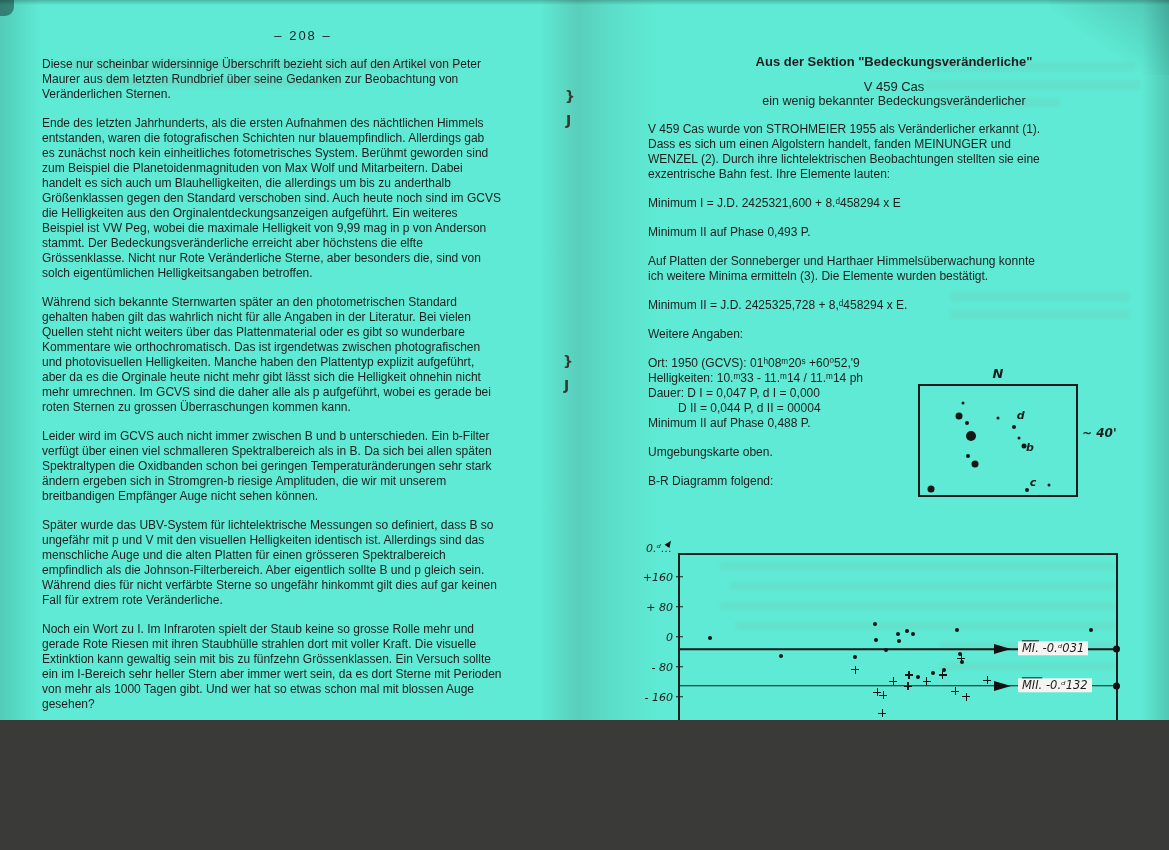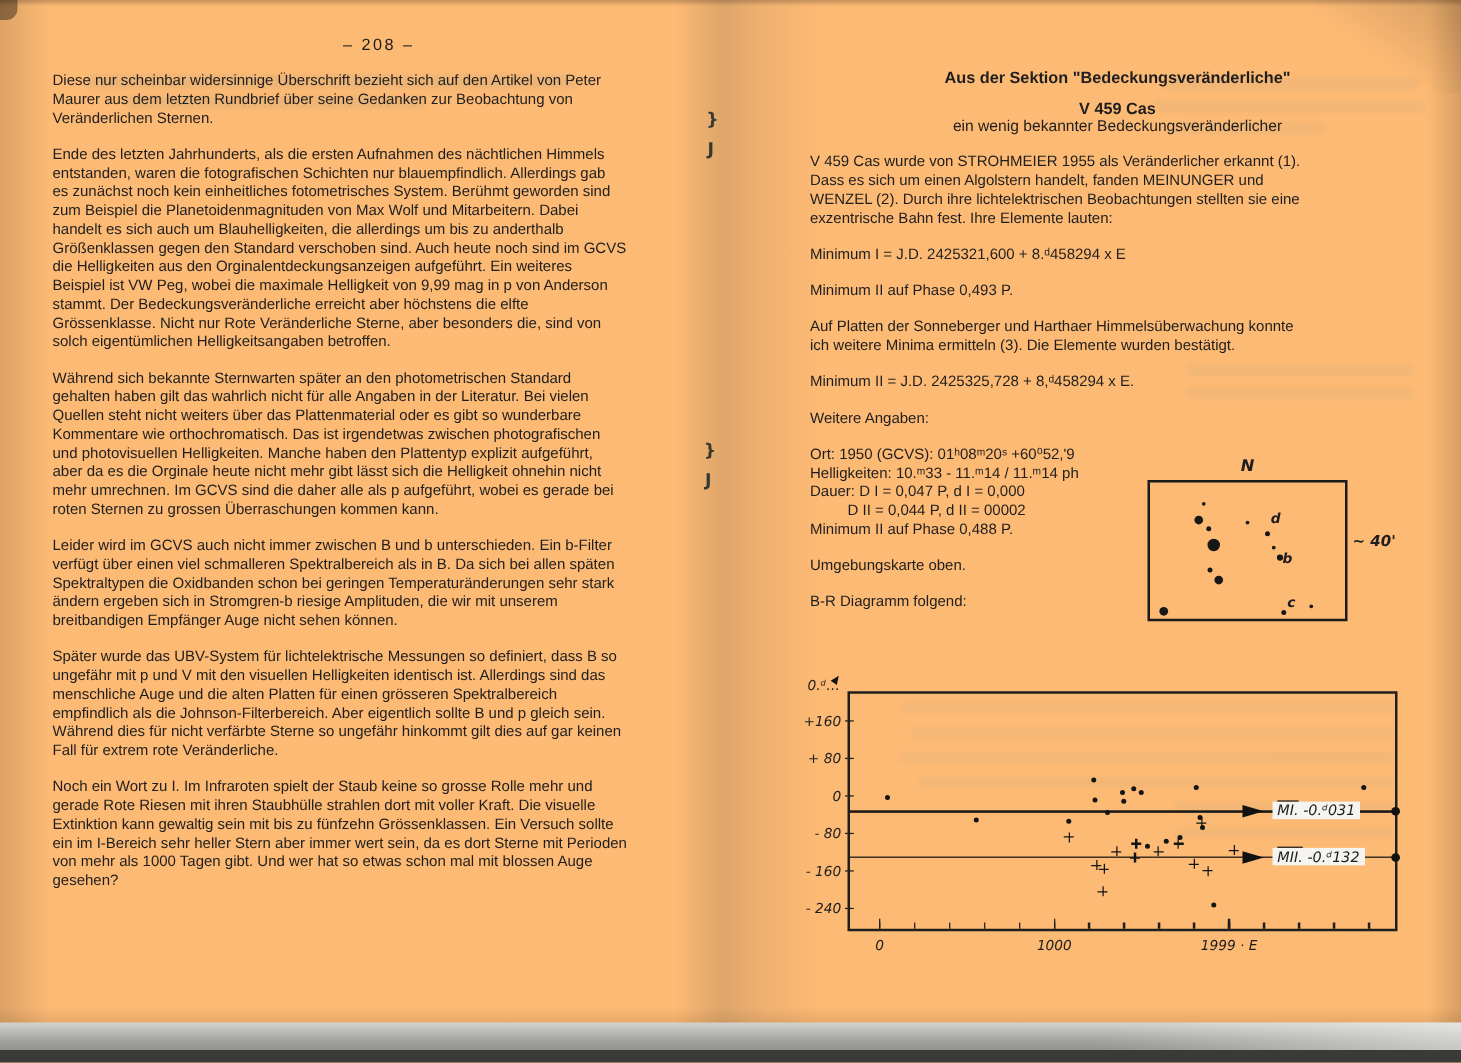--- a/index.html
+++ b/index.html
@@ -1,25 +1,25 @@
 <!DOCTYPE html>
 <html><head>
 <meta charset="utf-8">
 <style>
   html,body{margin:0;padding:0;background:#3a3a38;}
-  .scan{position:relative;width:1169px;height:840px;overflow:hidden;
-        background:#fdba74;font-family:"Liberation Sans","DejaVu Sans",sans-serif;color:#1e1e1e;}
+  .scan{position:relative;width:1169px;height:720px;overflow:hidden;
+        background:#5eead4;font-family:"Liberation Sans","DejaVu Sans",sans-serif;color:#1e1e1e;}
   
   .col{position:absolute;z-index:2;}
   .col-left{left:42px;top:28px;width:522px;}
   .col-right{left:648px;top:40px;width:492px;}
   .pnum{text-align:center;font-size:13px;letter-spacing:2px;margin:0;}
   .ltitle{text-align:center;font-size:13.5px;font-weight:400;margin:22px 0 0;}
   .stitle{text-align:center;font-size:13px;font-weight:700;margin:14px 0 0;}
-  .sname{text-align:center;font-size:13px;font-weight:700;margin:10px 0 0;}
+  .sname{text-align:center;font-size:13px;font-weight:400;margin:10px 0 0;}
   .ssub{text-align:center;font-size:12.5px;margin:0;}
   .para{margin:14px 0 0;font-size:12px;line-height:15px;white-space:pre-line;}
   .line{margin:14px 0 0;font-size:12px;line-height:15px;}
   .line0{margin:0;font-size:12px;line-height:15px;}
   .indent{padding-left:30px;}
   .sig{margin-top:2px;font-size:12px;text-align:right;padding-right:40px;}
   
   .finder{position:absolute;left:918px;top:368px;width:160px;height:134px;z-index:3;}
   .finder-n{position:absolute;left:0;right:0;top:-2px;text-align:center;font-size:13px;
             font-style:italic;font-weight:700;font-family:"DejaVu Sans",sans-serif;}
@@ -142,21 +142,21 @@
 exzentrische Bahn fest. Ihre Elemente lauten:</p>
     <div class="line">Minimum I = J.D. 2425321,600 + 8.ᵈ458294 x E</div>
     <div class="line">Minimum II auf Phase 0,493 P.</div>
     <p class="para">Auf Platten der Sonneberger und Harthaer Himmelsüberwachung konnte
 ich weitere Minima ermitteln (3). Die Elemente wurden bestätigt.</p>
     <div class="line">Minimum II = J.D. 2425325,728 + 8,ᵈ458294 x E.</div>
     <div class="line">Weitere Angaben:</div>
     <div class="line">Ort: 1950 (GCVS): 01ʰ08ᵐ20ˢ   +60⁰52,'9</div>
     <div class="line0">Helligkeiten: 10.ᵐ33 - 11.ᵐ14 / 11.ᵐ14 ph</div>
     <div class="line0">Dauer: D I = 0,047 P, d I = 0,000</div>
-    <div class="line0 indent">D II = 0,044 P, d II = 00002</div>
+    <div class="line0 indent">D II = 0,044 P, d II = 00004</div>
     <div class="line0">Minimum II auf Phase 0,488 P.</div>
     <div class="line">Umgebungskarte oben.</div>
     <div class="line">B-R Diagramm folgend:</div>
   </div>
 
   <div class="finder">
     <div class="finder-n">N</div>
     <div class="finder-box" id="finder-box">
         <div class="star" style="left: 27.7%; top: 15.6%; width: 3px; height: 3px;"></div>
         <div class="star" style="left: 25.2%; top: 27.5%; width: 7px; height: 7px;"></div>

